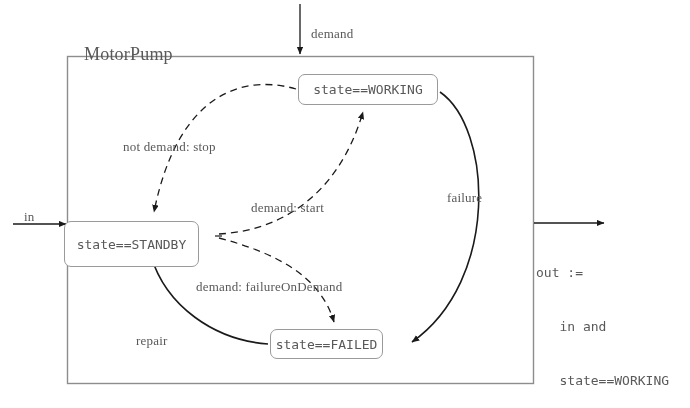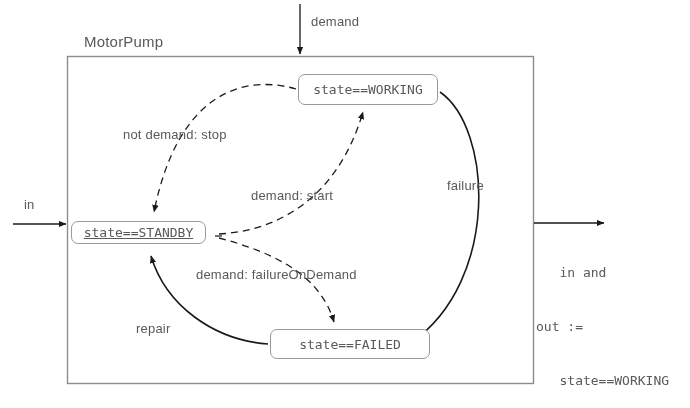--- a/index.html
+++ b/index.html
@@ -23,42 +23,43 @@
   svg.layer {
     position: absolute;
     left: 0;
     top: 0;
     width: 690px;
     height: 408px;
   }
   .txt {
     position: absolute;
     color: #595959;
-    font-family: Liberation Sans, sans-serif;
+    font-family: Liberation Serif, serif;
     font-size: 13px;
     letter-spacing: 0.2px;
     white-space: pre;
     line-height: 18px;
+    margin-top: 12px;
   }
   .state-box {
     position: absolute;
     border: 1px solid #9a9a9a;
     border-radius: 7px;
     background: #ffffff;
     display: flex;
     align-items: center;
     justify-content: center;
     box-sizing: border-box;
     color: #595959;
     font-family: "DejaVu Sans Mono", "Liberation Mono", monospace;
     font-size: 13px;
     white-space: pre;
   }
   .container-title {
-    font-size: 15px;
+    font-size: 18px;
   }
   .io-text {
     font-size: 13px;
   }
   .edge-label {
     font-size: 13px;
   }
   .out-block {
     position: absolute;
     color: #595959;
@@ -104,30 +105,30 @@
     <line x1="215" y1="236" x2="222" y2="236" stroke="#1a1a1a" stroke-width="1.2"></line>
   </svg>
 
   <div class="txt container-title" style="left:84px; top:33px;">MotorPump</div>
 
   <div class="txt io-text" style="left:24px; top:196px;text-align:right;">in</div>
 
   <div class="txt io-text" style="left:311px; top:13px;">demand</div>
 
   <div class="out-block" style="left:536px; top:228px;">
+    <div>out :=</div>
     <div>   in and</div>
-    <div>out :=</div>
     <div>   state==WORKING</div>
   </div>
 
   <div class="state-box" style="left:298px; top:74px; width:140px; height:31px;">state==WORKING</div>
 
-  <div class="state-box" style="left:71px; top:221px; width:135px; height:23px;text-decoration:underline;">state==STANDBY</div>
+  <div class="state-box" style="left:64px; top:221px; width:135px; height:46px;">state==STANDBY</div>
 
-  <div class="state-box" style="left:270px; top:329px; width:160px; height:30px;">state==FAILED</div>
+  <div class="state-box" style="left:270px; top:329px; width:113px; height:30px;">state==FAILED</div>
 
   <div class="txt edge-label" style="left:123px; top:126px;">not demand: stop</div>
 
   <div class="txt edge-label" style="left:251px; top:187px;">demand: start</div>
 
   <div class="txt edge-label" style="left:196px; top:266px;text-align:right;">demand: failureOnDemand</div>
 
   <div class="txt edge-label" style="left:447px; top:177px;text-align:right;">failure</div>
 
   <div class="txt edge-label" style="left:136px; top:320px;text-align:right;">repair</div>

